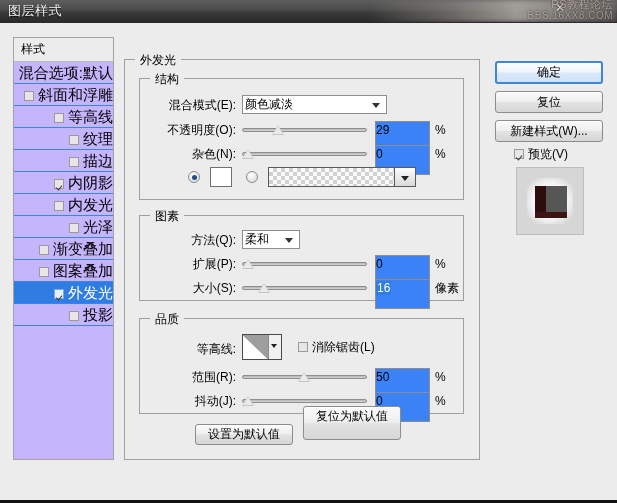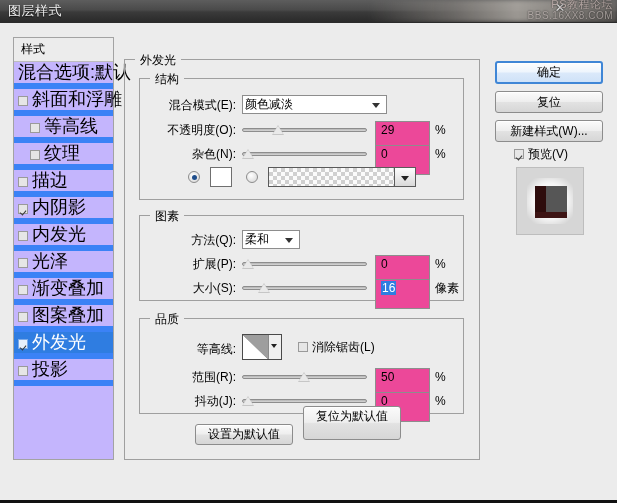--- a/index.html
+++ b/index.html
@@ -52,22 +52,22 @@
   
   #styles-panel{
     position:absolute;left:13px;top:14px;width:101px;height:423px;
     background:#c4b5fd;border:1px solid #a3a3a3;box-sizing:border-box;
   }
   .style-head{
     height:23px;line-height:23px;padding-left:7px;font-size:12px;
     border-bottom:1px solid #bdbdbd;background:#ececec;
   }
   .style-row{
-    height:21px;line-height:21px;padding-left:4px;font-size:18px;
-    border-bottom:6px solid #3b82f6;white-space:nowrap;position:relative;
+    height:21px;line-height:21px;padding-left:4px;font-size:15px;
+    border-bottom:1px solid #3b82f6;white-space:nowrap;position:relative;text-align:right;
   }
   .style-row.indent{padding-left:16px;}
   .style-row.selected{background:#2f7de1;color:#fff;}
   .cbx{
     display:inline-block;width:10px;height:10px;vertical-align:-1px;
     border:1px solid #9a9a9a;background:#e6e6e6;margin-right:4px;position:relative;
     box-sizing:border-box;
   }
   .cbx.on:after{
     content:"";position:absolute;left:2px;top:4px;width:3px;height:5px;
@@ -109,22 +109,22 @@
     position:absolute;top:4px;width:0;height:0;margin-left:-6px;
     border-left:6px solid transparent;border-right:6px solid transparent;border-bottom:10px solid #c6c6c6;
   }
   .slider .thumb:after{
     content:"";position:absolute;left:-5px;top:1px;width:0;height:0;
     border-left:5px solid transparent;border-right:5px solid transparent;border-bottom:8px solid #e9e9e9;
   }
 
   
   .num{
-    position:absolute;height:30px;background:#ec4899;border:1px solid #8d8d8d;
-    box-sizing:border-box;font-size:12px;line-height:16px;padding-left:5px;
+    position:absolute;height:30px;background:#3b82f6;border:1px solid #8d8d8d;
+    box-sizing:border-box;font-size:12px;line-height:16px;
   }
   .num.sel > span{background:#2f7de1;color:#fff;padding:0 1px;}
   .unit{position:absolute;font-size:12px;line-height:18px;}
 
   
   .radio{
     position:absolute;width:12px;height:12px;border-radius:50%;
     border:1px solid #8c8c8c;background:radial-gradient(circle at 40% 35%,#fff,#d4d4d4);
     box-sizing:border-box;
   }

